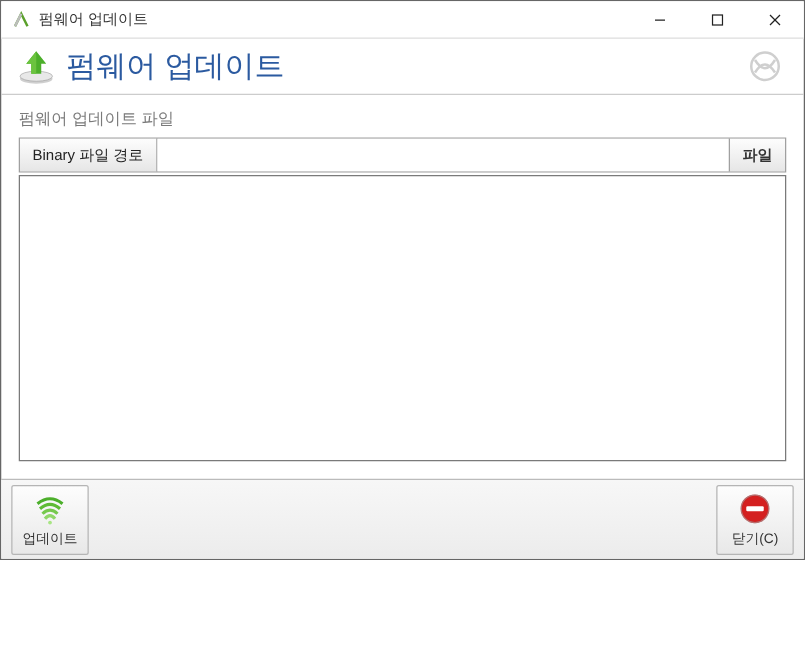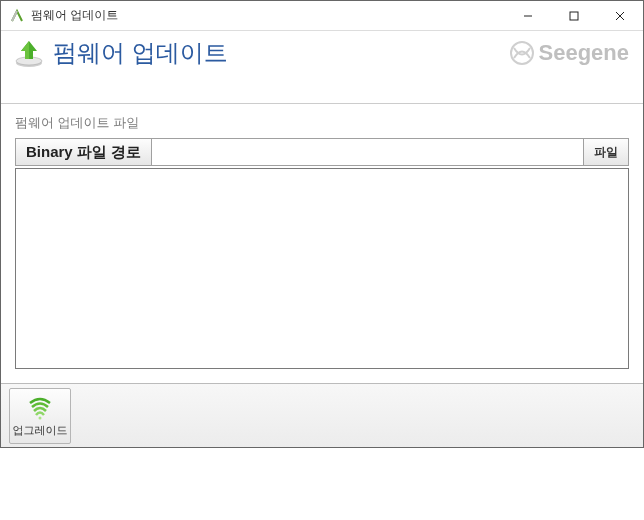--- a/index.html
+++ b/index.html
@@ -15,26 +15,26 @@
   .titlebar .win-btn { width: 46px; height: 100%; display: flex; align-items: center; justify-content: center; font-size: 14px; color: #222; background: transparent; border: none; cursor: pointer; }
 
   
   .header { display: flex; align-items: center; padding: 6px 14px 6px 12px; }
   .header .hdr-icon { width: 32px; height: 32px; margin-right: 8px; }
   .header .hdr-title { font-size: 24px; color: #2b5aa0; font-weight: 500; flex: 1; }
   .header .brand { display: flex; align-items: center; color: #bfbfbf; font-weight: 700; font-size: 22px; }
   .header .brand-icon { width: 26px; height: 26px; margin-right: 4px; }
 
   
-  .body { flex: 1; padding: 4px 14px 10px 14px; border-top: 1px solid #ccc; display: flex; flex-direction: column; margin-top: 28px; }
+  .body { flex: 1; padding: 4px 14px 10px 14px; border-top: 1px solid #ccc; display: flex; flex-direction: column; }
 
   .section-label { font-size: 13px; color: #7a7a7a; margin: 6px 0 6px 0; }
 
   .file-row { display: flex; border: 1px solid #a0a0a0; height: 28px; }
-  .file-left { background: linear-gradient(#fdfdfd,#e6e6e6); border-right: 1px solid #a0a0a0; padding: 0 10px; display: flex; align-items: center; font-size: 15px; font-weight: 700; color: #222; white-space: nowrap; }
+  .file-left { background: linear-gradient(#fdfdfd,#e6e6e6); border-right: 1px solid #a0a0a0; padding: 0 10px; display: flex; align-items: center; font-size: 12px; font-weight: 400; color: #222; white-space: nowrap; }
   .file-input { flex: 1; border: none; background: #fff; font-size: 12px; padding: 0 6px; outline: none; }
   .file-btn { background: linear-gradient(#fdfdfd,#e6e6e6); border: none; border-left: 1px solid #a0a0a0; padding: 0 10px; font-size: 12px; color: #333; cursor: pointer; font-weight: bold; }
 
   .debug-box { flex: 1; border: 1px solid #7a7a7a; background: #fff; margin-top: 2px; margin-bottom: 4px; }
 
   
   .footer { height: 64px; background: linear-gradient(#f7f7f7,#ececec); border-top: 1px solid #bbb; display: flex; align-items: center; padding: 4px 8px; }
   .footer .spacer { flex: 1; }
   .ftr-btn { width: 62px; height: 56px; border: 1px solid #b5b5b5; background: linear-gradient(#fdfdfd,#e8e8e8); display: flex; flex-direction: column; align-items: center; justify-content: center; cursor: pointer; border-radius: 2px; }
   .ftr-btn .ic { width: 28px; height: 28px; margin-bottom: 2px; }
@@ -84,21 +84,20 @@
     </span>
     <span class="hdr-title">펌웨어 업데이트</span>
     <span class="brand">
       <span class="brand-icon">
         <svg viewBox="0 0 26 26" width="26" height="26">
           <circle cx="13" cy="13" r="11" stroke="#cfcfcf" stroke-width="2" fill="none"></circle>
           <path d="M5 18 Q13 5 21 18" stroke="#cfcfcf" stroke-width="2" fill="none"></path>
           <path d="M5 8 Q13 21 21 8" stroke="#cfcfcf" stroke-width="2" fill="none"></path>
         </svg>
       </span>
-      <span>Seegene</span>
     </span>
   </div>
 
   <div class="body">
 
     <div class="section-label">펌웨어 업데이트 파일</div>
 
     <div class="file-row">
       <div class="file-left">Binary 파일 경로</div>
       <input class="file-input" type="text" value="" style="">
@@ -114,18 +113,28 @@
     <button class="ftr-btn">
       <span class="ic">
         <svg viewBox="0 0 28 28" width="28" height="28">
           <path d="M4 10 Q14 2 24 10" stroke="#4caf2b" stroke-width="2.5" fill="none"></path>
           <path d="M6 14 Q14 7 22 14" stroke="#5fbb36" stroke-width="2.5" fill="none"></path>
           <path d="M8 18 Q14 12 20 18" stroke="#76c94d" stroke-width="2.5" fill="none"></path>
           <path d="M10 22 Q14 17 18 22" stroke="#8fd768" stroke-width="2.5" fill="none"></path>
           <circle cx="14" cy="25" r="1.5" fill="#a8e584"></circle>
         </svg>
       </span>
-      <span class="lbl">업그레이드</span>
+      <span class="lbl">업데이트</span>
     </button>
     <div class="spacer"></div>
+    <button class="ftr-btn">
+      <span class="ic">
+        <svg viewBox="0 0 28 28" width="28" height="28">
+          <circle cx="14" cy="14" r="11" fill="#d42020" stroke="#8a0f0f" stroke-width="1"></circle>
+          <circle cx="14" cy="14" r="11" fill="none" stroke="#ffffff" stroke-width="1" opacity="0.4"></circle>
+          <rect x="7" y="12" width="14" height="4" rx="1" fill="#ffffff"></rect>
+        </svg>
+      </span>
+      <span class="lbl">닫기(C)</span>
+    </button>
   </div>
 
 </div>
 
 </body></html>

